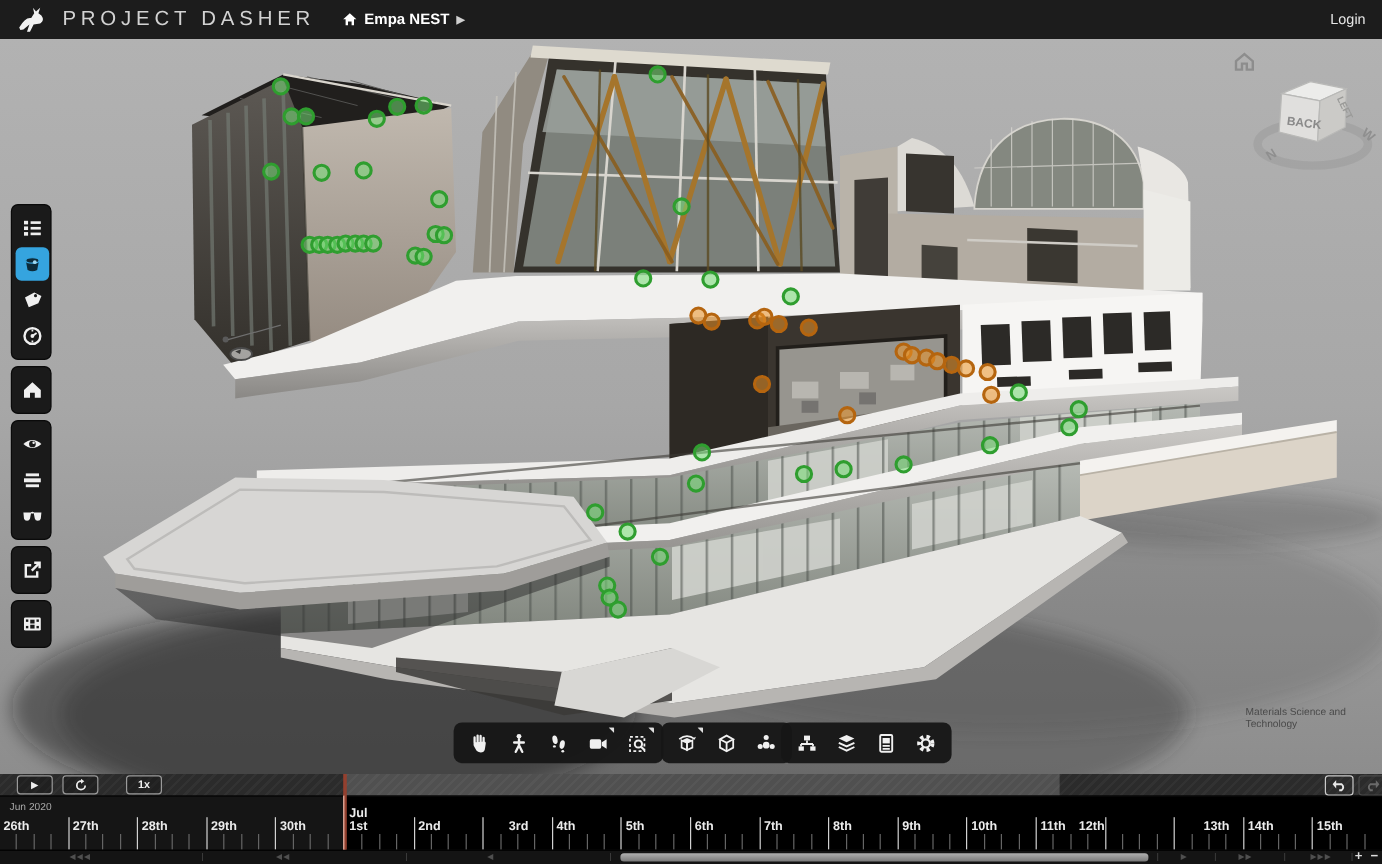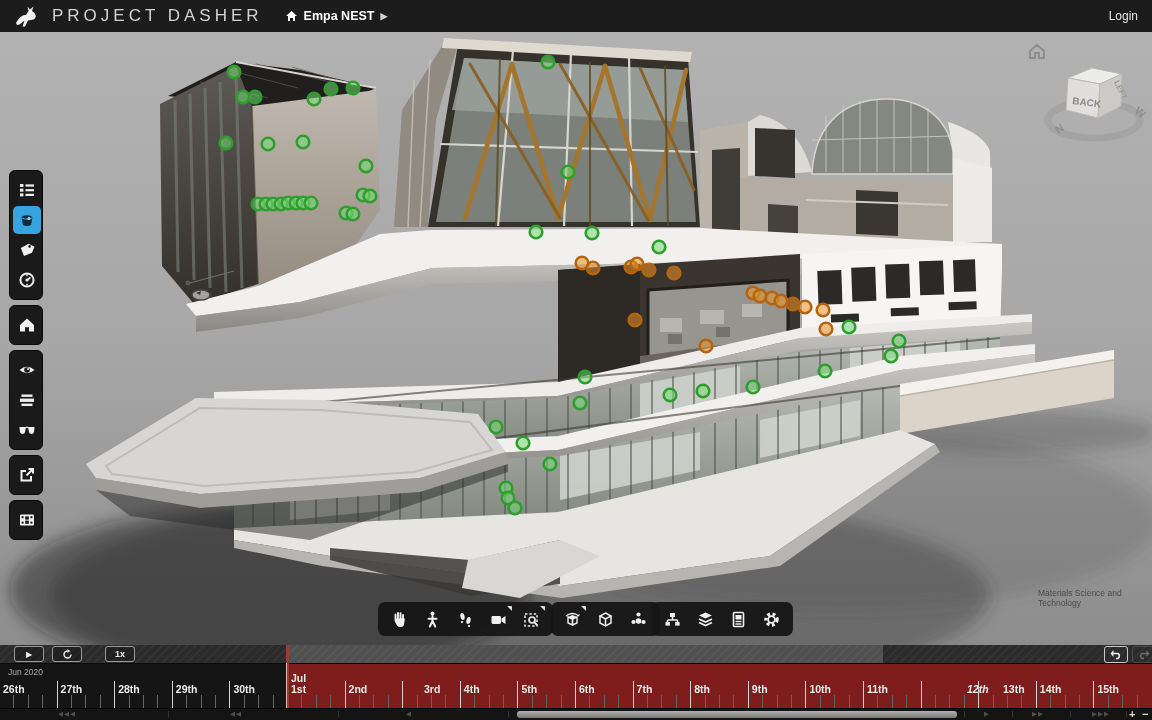--- a/index.html
+++ b/index.html
@@ -33,21 +33,21 @@
   .empa-row{display:flex;align-items:flex-start;}
   .empa-title{font-size:29px;color:#3c3c3c;font-weight:400;line-height:30px;margin-left:6px;letter-spacing:0px;}
   .empa-sub{font-size:8.5px;color:#4a4a4a;margin-left:44px;margin-top:1px;}
   
   .timeline{position:absolute;left:0;top:645px;width:1152px;height:75px;background:#1a1a1a;z-index:40;}
   .transport{position:absolute;left:0;top:0;width:1152px;height:18px;background:#2b2b2b;}
   .transport .hl{position:absolute;top:0;height:18px;background:#505050;}
   .transport .stripes{position:absolute;inset:0;background:repeating-linear-gradient(135deg,rgba(255,255,255,.035) 0 2px,transparent 2px 6px);pointer-events:none;}
   .tbtn{position:absolute;top:1px;height:14px;border:1px solid #9a9a9a;border-radius:3px;background:rgba(0,0,0,.25);color:#eee;display:flex;align-items:center;justify-content:center;font-size:8px;cursor:pointer;z-index:3;}
   .tbtn svg{display:block;}
-  .ruler{position:absolute;left:0;top:18px;width:1152px;height:45px;background:#7f1d1d;border-top:1px solid #090909;}
+  .ruler{position:absolute;left:0;top:18px;width:1152px;height:45px;background:#000000;border-top:1px solid #090909;}
   .ruler-pre{position:absolute;left:0;top:0;width:287px;height:45px;background:#151515;}
   .monthlbl{position:absolute;left:8px;top:3px;font-size:8.5px;color:#a8a8a8;}
   .tick-major{position:absolute;top:17px;width:1px;height:28px;background:#d2d2d2;}
   .tick-minor{position:absolute;top:31px;width:1px;height:14px;background:#656565;}
   .day-label{position:absolute;top:19px;font-size:10.5px;font-weight:700;color:#ececec;white-space:nowrap;}
   .mon-label{position:absolute;top:8px;font-size:10.5px;font-weight:700;color:#ececec;}
   .marker{position:absolute;top:0;width:3px;height:63px;background:#93402f;z-index:5;}
   .marker .core{position:absolute;left:0;top:18px;width:1.5px;height:45px;background:#e8b9a8;}
   .scrollzone{position:absolute;left:0;top:63px;width:1152px;height:12px;background:#141414;border-top:1px solid #000;}
   .thumb{position:absolute;top:2px;height:7px;border-radius:3px;background:linear-gradient(#b0b0b0,#787878);cursor:pointer;}
@@ -648,21 +648,21 @@
       <div class="day-label" style="left: 809.4px;">10th</div>
       <div class="tick-minor" style="left: 819.8px;"></div>
       <div class="tick-minor" style="left: 834.2px;"></div>
       <div class="tick-minor" style="left: 848.6px;"></div>
       <div class="tick-major" style="left: 863px;"></div>
       <div class="day-label" style="left: 867px;">11th</div>
       <div class="tick-minor" style="left: 877.4px;"></div>
       <div class="tick-minor" style="left: 891.8px;"></div>
       <div class="tick-minor" style="left: 906.2px;"></div>
       <div class="tick-major" style="left: 920.6px;"></div>
-      <div class="day-label" style="left: 967px; font-style: italic;">12th</div>
+      <div class="day-label" style="left: 899px;">12th</div>
       <div class="tick-minor" style="left: 935px;"></div>
       <div class="tick-minor" style="left: 949.4px;"></div>
       <div class="tick-minor" style="left: 963.8px;"></div>
       <div class="tick-major" style="left: 978.2px;"></div>
       <div class="day-label" style="left: 1003px;">13th</div>
       <div class="tick-minor" style="left: 992.6px;"></div>
       <div class="tick-minor" style="left: 1007px;"></div>
       <div class="tick-minor" style="left: 1021.4px;"></div>
       <div class="tick-major" style="left: 1035.8px;"></div>
       <div class="day-label" style="left: 1039.8px;">14th</div>

